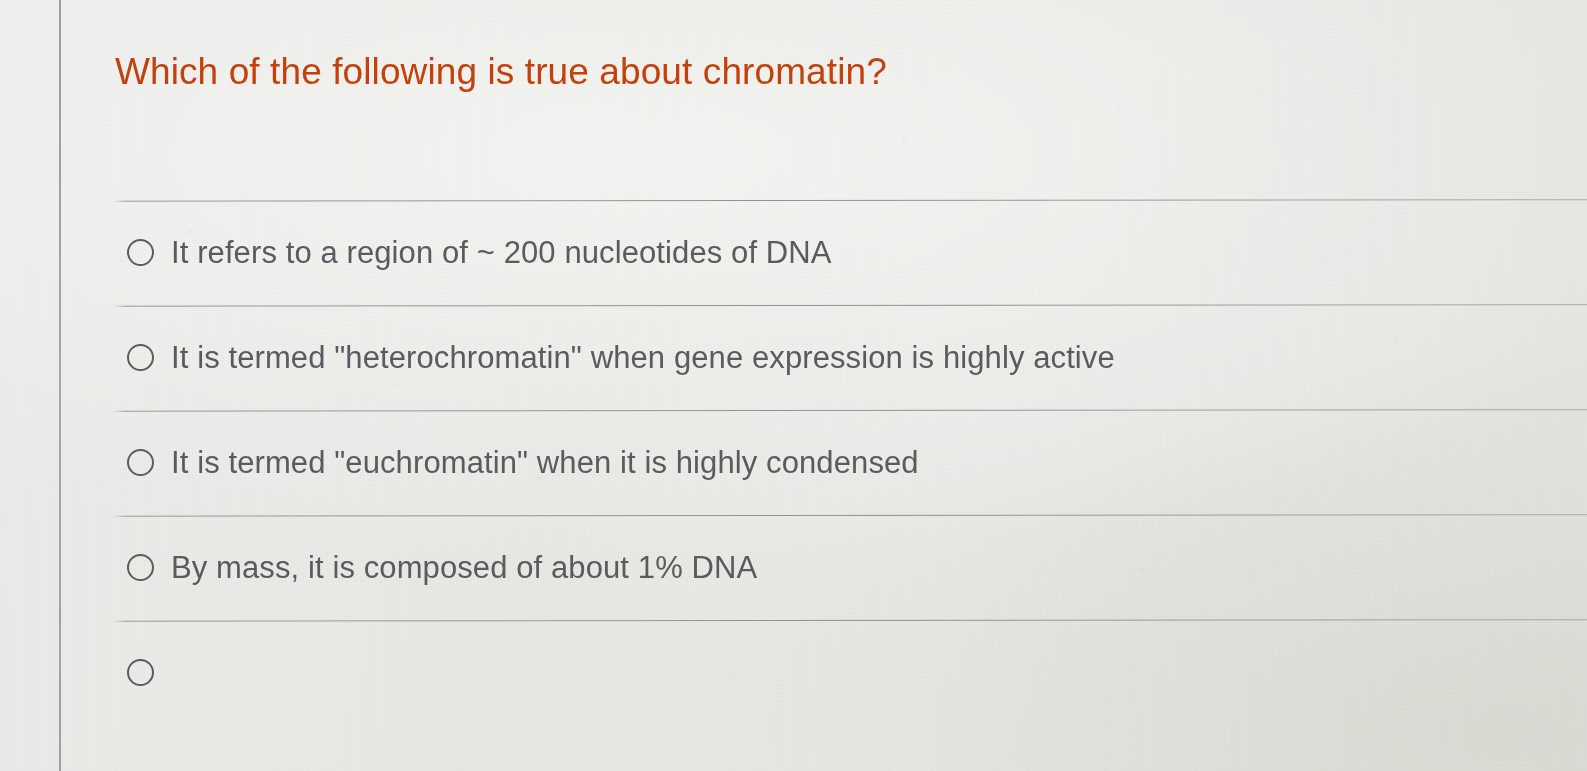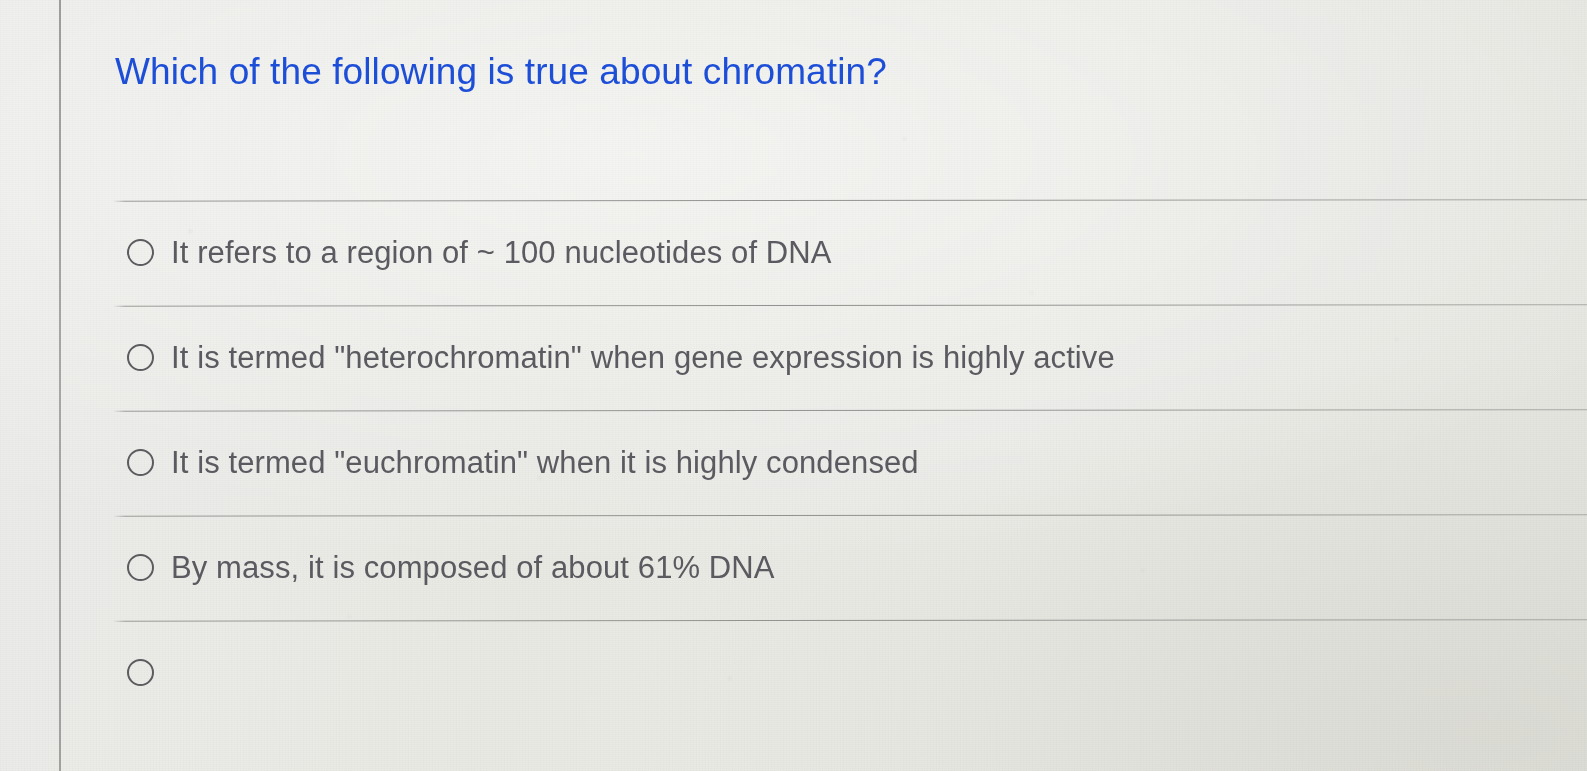--- a/index.html
+++ b/index.html
@@ -69,21 +69,21 @@
     bottom: 0;
   }
 
   .question-title {
     position: absolute;
     left: 115px;
     top: 48px;
     font-size: 37px;
     line-height: 1.28;
     letter-spacing: 0.1px;
-    color: #1d4ed8;
+    color: #c2410c;
     white-space: nowrap;
     font-weight: 400;
   }
 
   .options {
     position: absolute;
     left: 0;
     top: 200px;
     right: 0;
   }
@@ -148,21 +148,21 @@
 <div class="content">
 
   <div class="question-title">Which of the following is true about chromatin?</div>
 
   <div class="options">
 
     <div class="option-row">
       <div class="divider"></div>
       <div class="option-inner">
         <span class="radio"></span>
-        <span class="option-label">It refers to a region of ~ 100 nucleotides of DNA</span>
+        <span class="option-label">It refers to a region of ~ 200 nucleotides of DNA</span>
       </div>
     </div>
 
     <div class="option-row">
       <div class="divider"></div>
       <div class="option-inner">
         <span class="radio"></span>
         <span class="option-label">It is termed "heterochromatin" when gene expression is highly active</span>
       </div>
     </div>
@@ -172,21 +172,21 @@
       <div class="option-inner">
         <span class="radio"></span>
         <span class="option-label">It is termed "euchromatin" when it is highly condensed</span>
       </div>
     </div>
 
     <div class="option-row">
       <div class="divider"></div>
       <div class="option-inner">
         <span class="radio"></span>
-        <span class="option-label">By mass, it is composed of about 61% DNA</span>
+        <span class="option-label">By mass, it is composed of about 1% DNA</span>
       </div>
     </div>
 
     <div class="option-row">
       <div class="divider"></div>
       <div class="option-inner">
         <span class="radio"></span>
       </div>
     </div>
 

